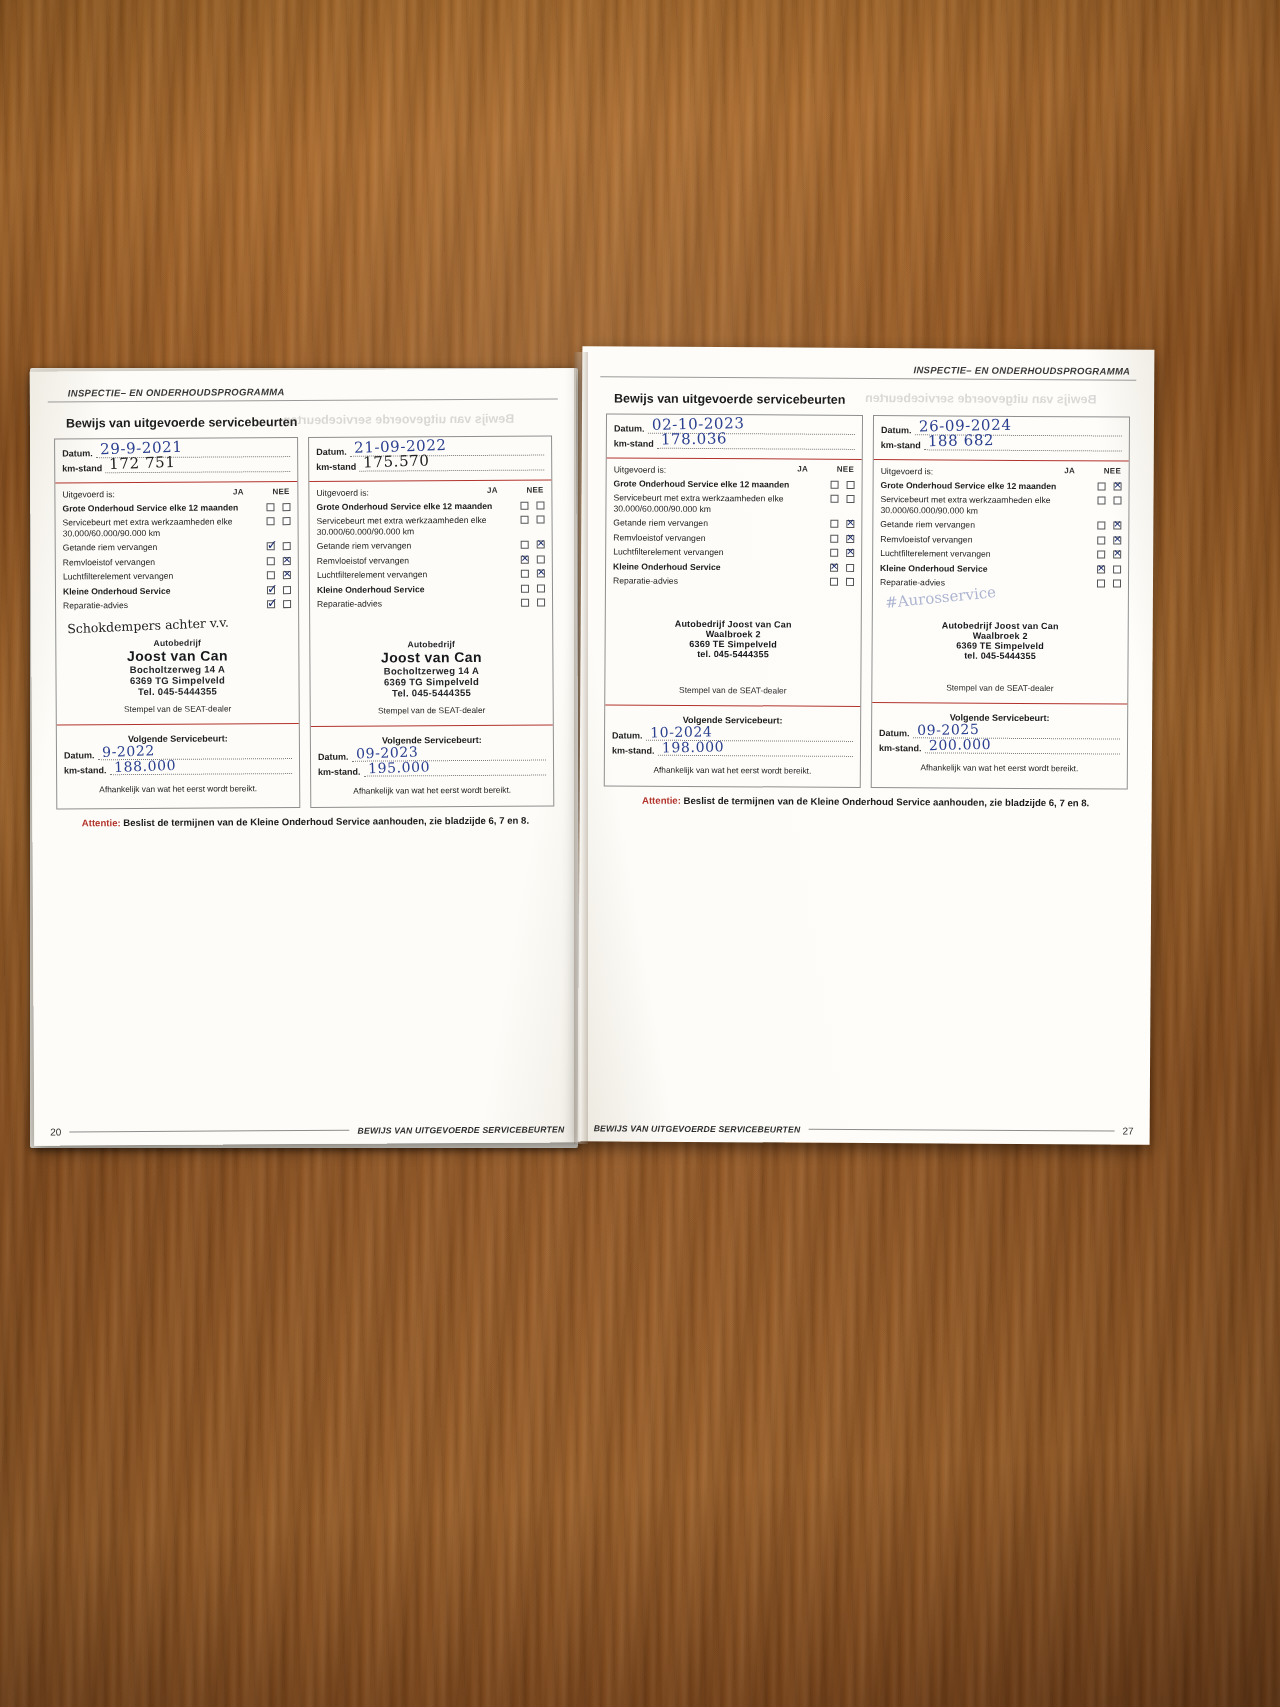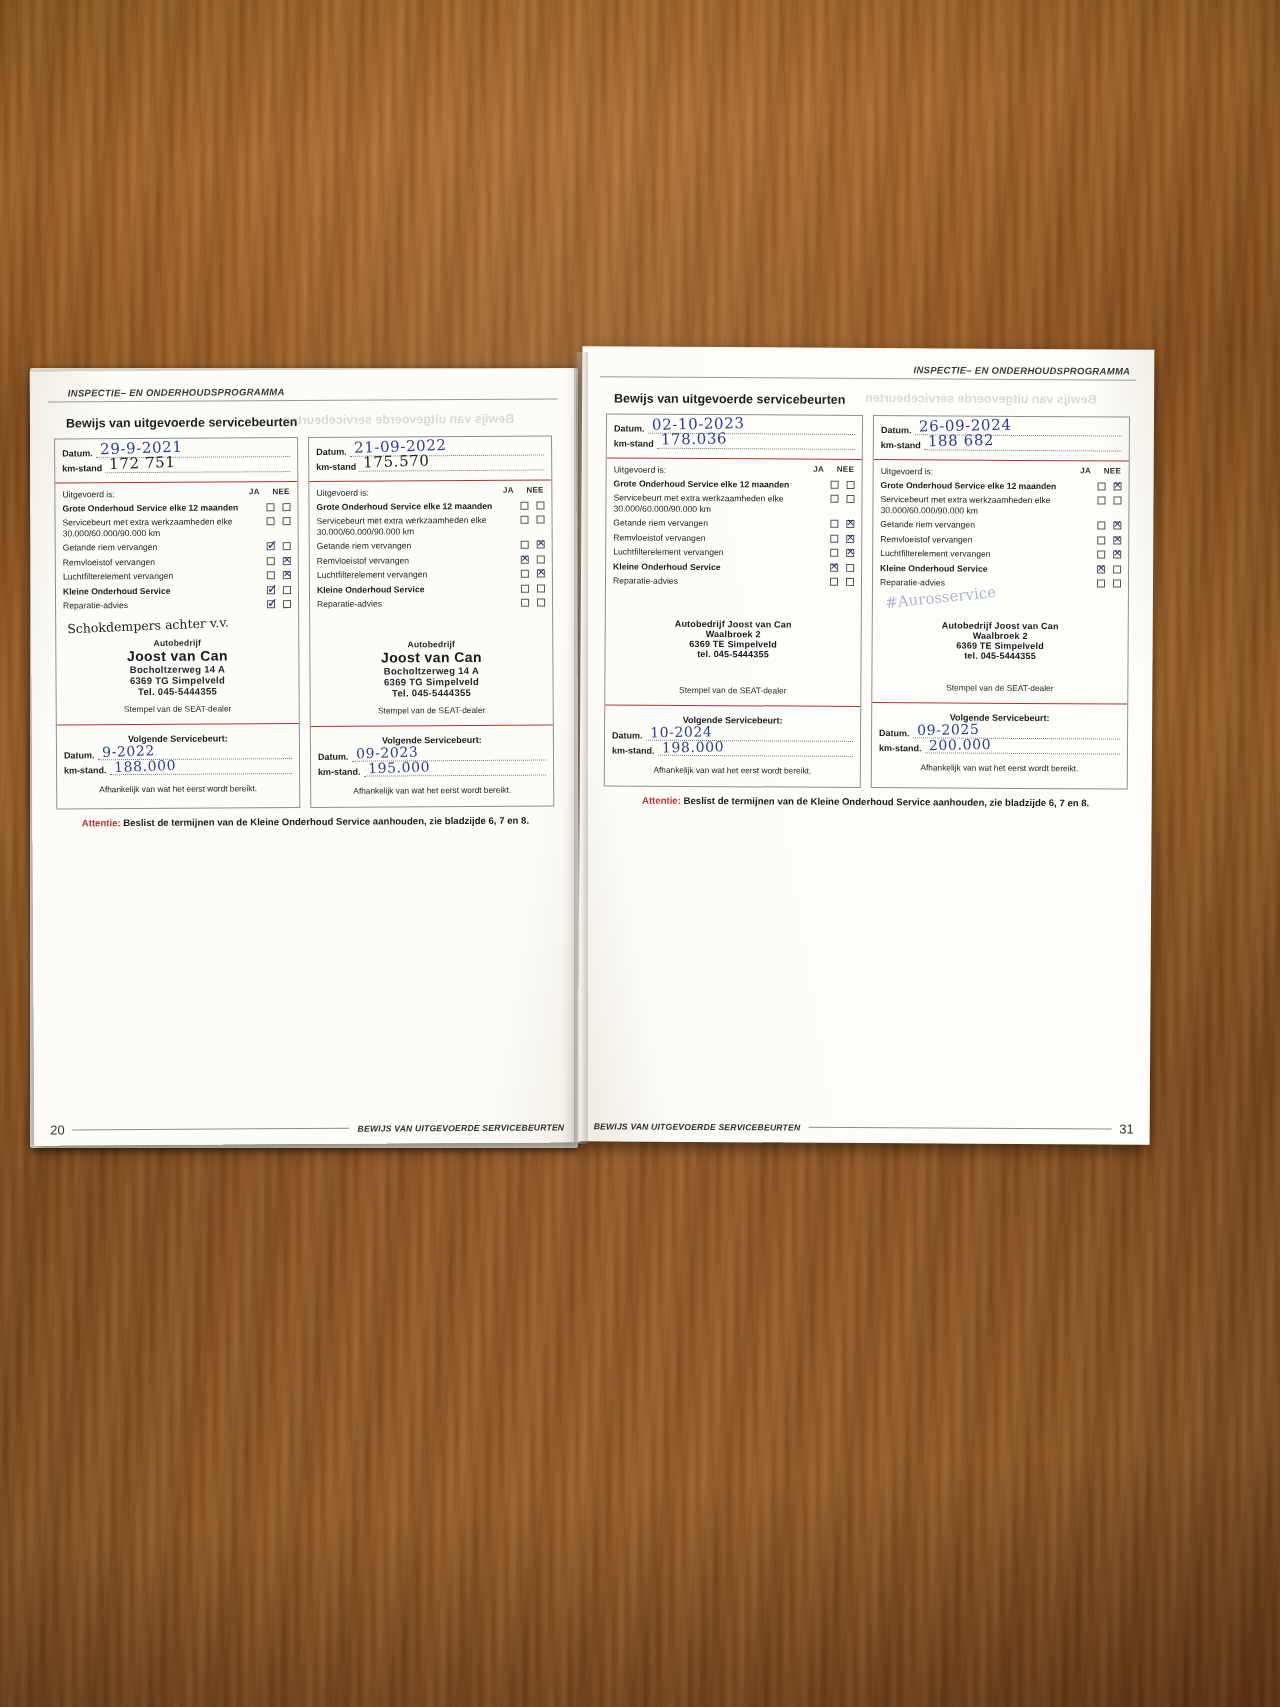--- a/index.html
+++ b/index.html
@@ -89,21 +89,21 @@
   .fieldline .dots { flex:1; border-bottom:1px dotted #7b7b7b; height:11px; position:relative; }
 
   .hand {
     position:absolute; left:4px; bottom:0px; white-space:nowrap;
     font-family:"DejaVu Serif", serif; font-size:14px; letter-spacing:.6px;
     color:#2a3f8f; transform:rotate(-1.4deg);
   }
   .hand.blk { color:#222; }
   .hand.big { font-size:15px; }
 
-  .jn { display:flex; gap:12px; font-size:8px; font-weight:bold; color:#333; letter-spacing:.3px; padding-right:6px; margin-bottom:2px;}
+  .jn { display:flex; gap:28px; font-size:8px; font-weight:bold; color:#333; letter-spacing:.3px; padding-right:6px; margin-bottom:2px;}
   .jn span { width:12px; text-align:center; }
 
   .row { display:flex; align-items:flex-start; font-size:8.6px; color:#1d1d1d; line-height:1.22; margin:4px 0; }
   .row .txt { flex:1; padding-right:6px; }
   .row .txt b { font-weight:bold; }
   .boxcells { display:flex; gap:8px; padding-top:1px; }
   .cb { width:8px; height:8px; border:1px solid #555; display:inline-block; position:relative; background:#fff; }
   .cb.x::after {
     content:"✕"; position:absolute; left:-1px; top:-4px; font-size:10px; color:#1f2f6e;
     font-family:"DejaVu Sans", sans-serif;
@@ -126,21 +126,21 @@
 
   .next-hd { text-align:center; font-size:9px; font-weight:bold; color:#1b1b1b; padding:4px 0 2px 0; }
   .small-note { font-size:8.3px; color:#222; text-align:center; line-height:1.25; padding:5px 8px 6px 8px; }
 
   .attentie {
     text-align:center; font-size:9.6px; line-height:1.35; padding:8px 16px 4px 16px; color:#1b1b1b;
   }
   .attentie b.red { color:#b2342d;margin-top:45px; }
 
   .footer { position:absolute; left:16px; right:16px; bottom:8px; display:flex; align-items:center; gap:8px; }
-  .footer .num { font-size:13px; color:#333; }
+  .footer .num { font-size:10px; color:#333; }
   .footer .line { flex:1; border-bottom:1px solid #8d8d8d; }
   .footer .cap { font-size:8.6px; font-style:italic; font-weight:bold; color:#2e2e2e; letter-spacing:.2px; white-space:nowrap;}
 
   .scribble {
     position:absolute; font-family:"DejaVu Serif", serif; color:#6b7bb0;
     font-size:15px; opacity:.55;
   }
   .spine {
     position:absolute; left:552px; top:34px; width:14px; height:792px;
     background:linear-gradient(90deg, rgba(120,100,80,.35), rgba(255,255,255,.25) 45%, rgba(120,100,80,.30));
@@ -602,19 +602,19 @@
       </div>
 
       <div class="attentie">
         <b class="red">Attentie:</b>
         <b>Beslist de termijnen van de Kleine Onderhoud Service aanhouden, zie bladzijde 6, 7 en 8.</b>
       </div>
 
       <div class="footer">
         <span class="cap">BEWIJS VAN UITGEVOERDE SERVICEBEURTEN</span>
         <span class="line"></span>
-        <span class="num">31</span>
+        <span class="num">27</span>
       </div>
     </div>
   </div>
 
   <div class="spine"></div>
 </div>
 
 </body></html>

